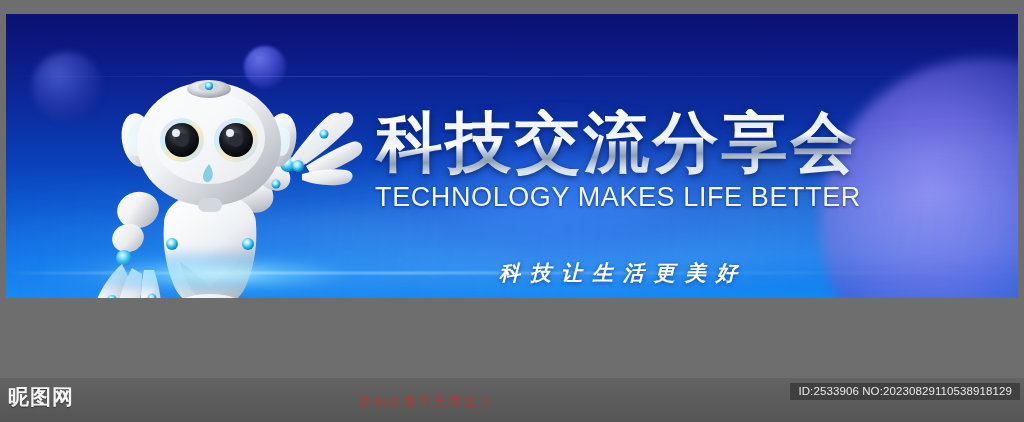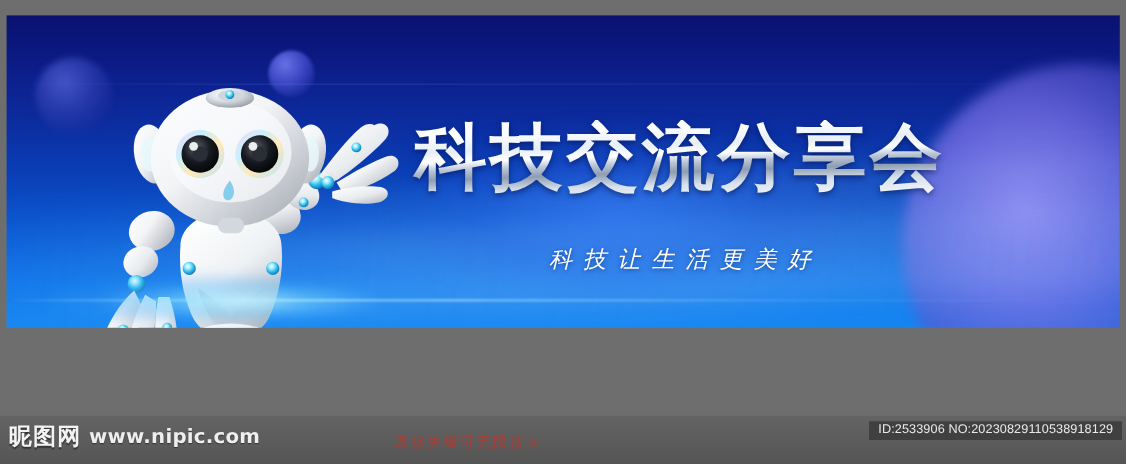--- a/index.html
+++ b/index.html
@@ -250,21 +250,21 @@
     font-weight: 400;
     letter-spacing: 0.6px;
     color: #f2f7ff;
     text-shadow: 0 1px 3px rgba(0,15,70,0.6);
     white-space: nowrap;
   }
   .tagline {
     margin-top: 46px;
     font-family: "DejaVu Sans", "Liberation Sans", sans-serif;
     font-size: 21px;
-    font-weight: 400;
+    font-weight: 700;
     font-style: italic;
     letter-spacing: 10px;
     text-indent: 10px;
     color: #ffffff;
     text-shadow: 0 1px 4px rgba(0,25,90,0.55);
     white-space: nowrap;
   }
 
   
   .robot {
@@ -411,29 +411,29 @@
           <circle cx="176" cy="288" r="9" fill="url(#cyanJoint)"></circle>
         </g>
       </svg>
     </div>
 
     <div class="ground-streak"></div>
     <div class="ground-glow"></div>
 
     <div class="text-block">
       <div class="headline">科技交流分享会</div>
+      <div class="subhead">TECHNOLOGY MAKES LIFE BETTER</div>
       <div class="tagline">科技让生活更美好</div>
     </div>
 
   </div>
 
   <div class="footer-bar"></div>
 
   <div class="nipic-logo">
     <span class="cn">昵图网</span>
-    <span class="url">www.nipic.com</span>
   </div>
 
   <div class="red-watermark">原创矢量可无限放大</div>
 
   <div class="id-chip">ID:2533906 NO:20230829110538918129</div>
 
 </div>
 
 </body></html>

